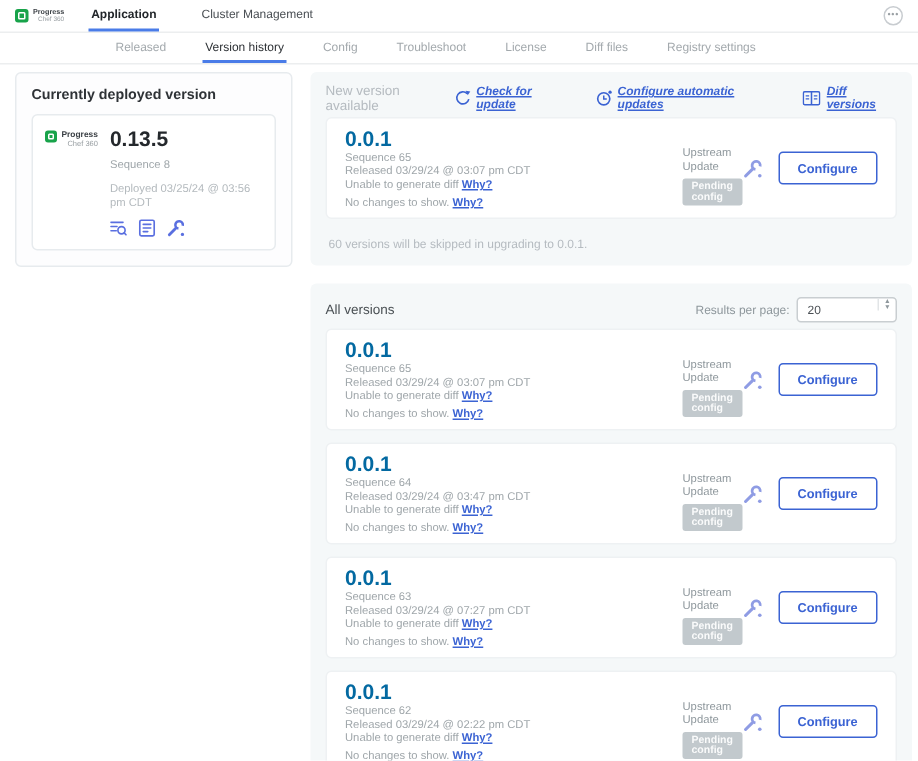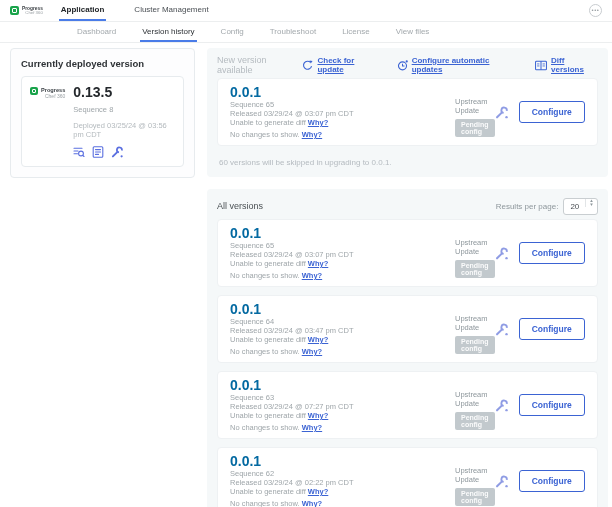--- a/index.html
+++ b/index.html
@@ -46,21 +46,21 @@
   .d-icons { display:flex; gap:7px; margin-top:7px; color:#5a6fe0; }
   .d-icons svg { display:block; cursor:pointer; }
 
   .right-col { flex:1; }
   .panel { background:#f5f8f9; border-radius:4px; padding:10px; }
   .panel + .panel { margin-top:12px; }
   .panel-head { display:flex; justify-content:space-between; align-items:center; height:14px; margin-bottom:6px; }
   .panel-title-muted { font-size:9px; color:#b5bbc0; }
   .panel-title-dark { font-size:9px; color:#4a5054; }
   .head-actions { display:flex; gap:16px; align-items:center; }
-  .action-link { display:flex; align-items:center; gap:4px; color:#3b63d3; cursor:pointer; }
+  .action-link { display:flex; align-items:center; gap:4px; color:#3b63d3; cursor:pointer;font-style:italic; }
   .action-link span { font-size:8px; text-decoration:underline; font-weight:bold; }
   .action-link svg { flex:none; }
 
   .version-card { background:#fff; border-radius:4px; border:1px solid #eef1f3; padding:6px 12px;
     display:flex; margin-bottom:8px; }
   .vc-left { width:225px; flex:none; }
   .vc-version { font-size:14px; font-weight:bold; color:#0369a1; line-height:15px; }
   .vc-line { font-size:7.5px; color:#9fa6aa; line-height:9px; }
   .vc-line.changes { margin-top:3px; }
   a.why { color:#3b63d3; text-decoration:underline; font-weight:bold; cursor:pointer; }
@@ -70,21 +70,21 @@
     background:#c2c9cd; border-radius:2px; padding:2px 6px; font-weight:bold; }
   .vc-right { flex:none; display:flex; align-items:center; gap:11px; align-self:center; }
   .wrench { color:#8f9ce4; display:flex; cursor:pointer; }
   .configure-btn { background:#fff; border:1px solid #3b63d3; color:#3b63d3; font-weight:bold;
     font-size:8.5px; border-radius:3px; padding:5px 12px; font-family:inherit; cursor:pointer; }
   .skip-note { font-size:8px; color:#b5bbc0; padding:4px 2px 0; }
 
   .rpp { display:flex; align-items:center; }
   .rpp-label { font-size:8px; color:#8e979c; margin-right:5px; }
   .select { display:inline-flex; align-items:flex-start; background:#fff; border:1px solid #c9ced1;
-    border-radius:3px; overflow:hidden; cursor:pointer; }
+    border-radius:3px; overflow:hidden; cursor:pointer;gap:32px; }
   .select-value { font-size:8px; color:#4a4f54; padding:3px 6px; }
   .select-arrows { display:flex; flex-direction:column; justify-content:center; padding:0 3px;
     border-left:1px solid #e2e5e7; color:#8e979c; font-size:4.5px; line-height:4px; }
 </style>
 </head>
 <body>
 
 <header class="topnav">
   <div class="logo">
     <div class="logo-mark"></div>
@@ -94,26 +94,27 @@
     </div>
   </div>
   <nav style="display:flex;">
       <span class="top-tab active">Application</span>
       <span class="top-tab">Cluster Management</span>
     </nav>
   <div class="overflow-btn">•••</div>
 </header>
 
 <nav class="subnav">
-    <span class="sub-tab">Dashboard</span>
+    <span class="sub-tab">Released</span>
     <span class="sub-tab active">Version history</span>
     <span class="sub-tab">Config</span>
     <span class="sub-tab">Troubleshoot</span>
     <span class="sub-tab">License</span>
-    <span class="sub-tab">View files</span>
+    <span class="sub-tab">Diff files</span>
+    <span class="sub-tab">Registry settings</span>
   </nav>
 
 <main class="main">
 
   <aside class="left-panel">
     <div class="left-title">Currently deployed version</div>
     <div class="deployed-card">
       <div class="dlogo">
         <div class="logo-mark"></div>
         <div class="logo-text">

